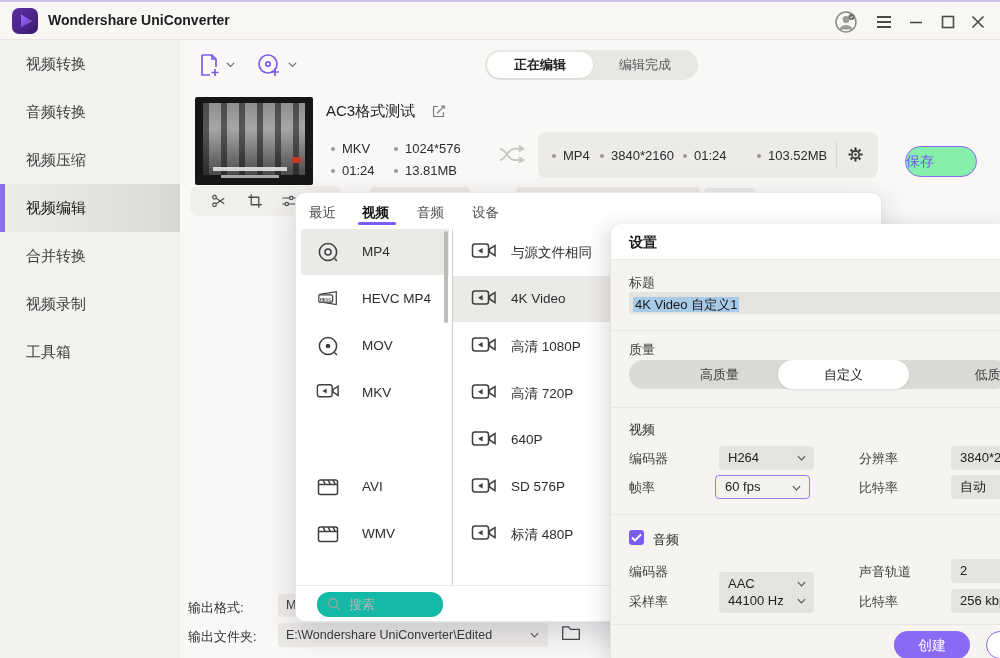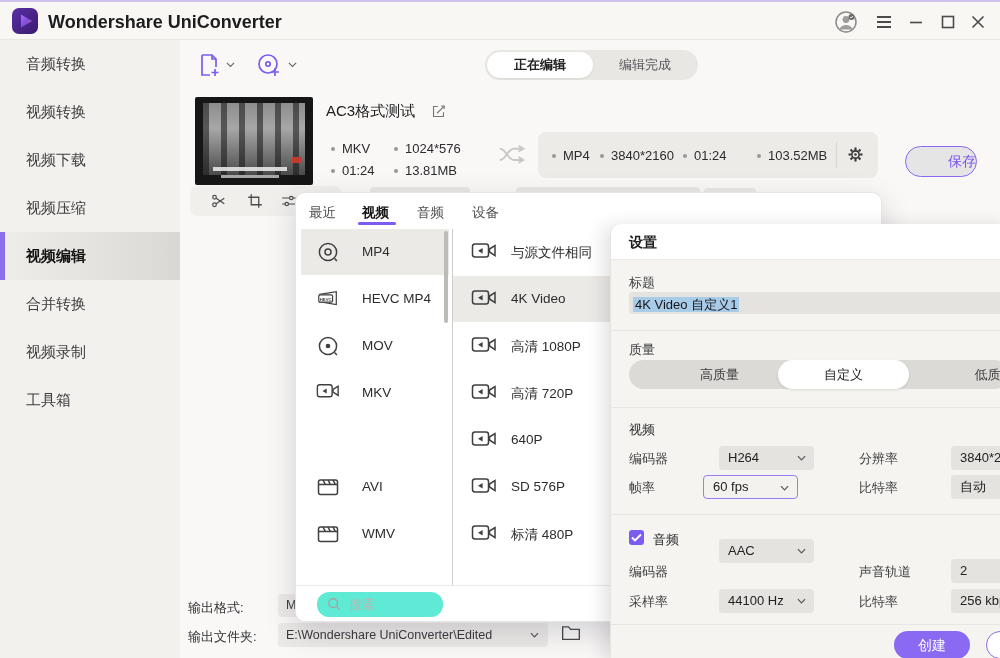--- a/index.html
+++ b/index.html
@@ -5,27 +5,27 @@
   * { margin:0; padding:0; box-sizing:border-box; }
   html,body { background:#dcdcdc; }
   body { font-family:"Liberation Sans", sans-serif; }
   .window { position:relative; width:1000px; height:658px; background:#f9f8f6; overflow:hidden;
             box-shadow:0 0 0 1px #d0cecb; border-top:2px solid #cfc3ee; }
 
   
   .titlebar { position:absolute; left:0; top:0; width:1000px; height:38px; background:#f8f7f4; border-bottom:1px solid #e8e5e2; }
   .logo { position:absolute; left:12px; top:6px; width:26px; height:26px; border-radius:7px;
           background:linear-gradient(135deg,#5b2ea6 0%,#3a1c6e 100%); }
-  .app-title { position:absolute; left:48px; top:10px; font-size:18px; font-weight:700; color:#1d1d1f; }
+  .app-title { position:absolute; left:48px; top:10px; font-size:14px; font-weight:700; color:#1d1d1f; }
   .tb-ico { position:absolute; top:8px; width:24px; height:24px; display:flex; align-items:center; justify-content:center; color:#5a5a5a; }
 
   
   .sidebar { position:absolute; left:0; top:38px; width:180px; height:620px; background:#f3f1ee; }
   .side-item { position:relative; height:48px; line-height:48px; padding-left:26px; font-size:15px; color:#3d3d3f; cursor:default; }
-  .side-item.selected { font-weight:700; color:#151515;
+  .side-item.selected { font-weight:400; color:#151515;
       background:linear-gradient(90deg,#efede9 0%,#dedcd9 85%,#d9d7d4 100%); }
   .side-item.selected::before { content:""; position:absolute; left:0; top:0; width:5px; height:48px; background:#8a6fe8; }
 
   
   .tool-ico { position:absolute; top:50px; width:26px; height:26px; color:#7c5cf0; }
   .tool-chev { position:absolute; top:60px; width:9px; height:7px; color:#6a6a6a; }
   .tabs-pill { position:absolute; left:485px; top:48px; width:213px; height:30px; background:#e9e7e3; border-radius:15px; }
   .tab-active { position:absolute; left:2px; top:2px; width:106px; height:26px; background:#ffffff; border-radius:13px;
                 box-shadow:0 1px 3px rgba(0,0,0,.08); text-align:center; line-height:26px; font-size:13px; font-weight:700; color:#222; }
   .tab-inactive { position:absolute; left:110px; top:0; width:100px; height:30px; text-align:center; line-height:30px; font-size:13px; color:#55555a; }
@@ -43,43 +43,43 @@
   .edit-tools .t { position:absolute; top:6px; width:18px; height:18px; color:#4c4c4e; }
   .file-title { position:absolute; left:326px; top:100px; font-size:15px; color:#202022; }
   .rename-ico { position:absolute; left:430px; top:101px; width:17px; height:17px; color:#77777a; }
   .meta { position:absolute; font-size:13px; color:#2c2c2e; }
   .meta .dot { display:inline-block; width:4px; height:4px; border-radius:2px; background:#9a9896; vertical-align:middle; margin-right:7px; margin-top:-2px; }
   .shuffle { position:absolute; left:498px; top:142px; width:30px; height:22px; color:#c9c7c4; }
   .out-box { position:absolute; left:538px; top:130px; width:340px; height:46px; background:#edebe8; border-radius:8px; }
   .out-box .meta { top:16px; }
   .out-div { position:absolute; left:298px; top:10px; width:1px; height:26px; background:#d7d5d2; }
   .gear { position:absolute; left:308px; top:13px; width:19px; height:19px; color:#333; }
-  .save-btn { position:absolute; left:905px; top:144px; width:72px; height:31px; background:#e5e5e5; border:1.5px solid #8a68f0;
-              border-radius:16px; text-align:right; line-height:28px; font-size:14px; color:#7a52ee; }
+  .save-btn { position:absolute; left:905px; top:144px; width:72px; height:31px; background:#86efac; border:1.5px solid #8a68f0;
+              border-radius:16px; text-align:left; line-height:28px; font-size:14px; color:#7a52ee; }
 
   .sliver { position:absolute; background:#eae8e5; border-radius:4px; }
 
   
   .popup { position:absolute; left:295px; top:190px; width:587px; height:430px; background:#ffffff; border:1px solid #e7e5e2;
            border-radius:10px; box-shadow:0 10px 30px rgba(40,35,60,.18); z-index:20; overflow:hidden; }
   .ptab { position:absolute; top:11px; font-size:13.5px; color:#4f4f52; }
   .ptab.active { font-weight:700; color:#161618; }
   .ptab-underline { position:absolute; left:62px; top:29px; width:38px; height:3px; background:#7c5cf0; border-radius:2px; }
   .fmt-row { position:absolute; left:5px; width:148px; height:46px; }
   .fmt-row.selected { background:#eceae7; }
   .fmt-row .fico { position:absolute; left:15px; top:11px; width:24px; height:24px; color:#3f3f42; }
   .fmt-row .flabel { position:absolute; left:61px; top:15px; font-size:13.5px; color:#2d2d2f; }
   .pscroll { position:absolute; left:148px; top:38px; width:4px; height:92px; background:#bdbbb8; border-radius:2px; }
   .pdivider { position:absolute; left:156px; top:36px; width:1px; height:358px; background:#cfcdca; }
   .pre-row { position:absolute; left:157px; width:429px; height:46px; }
   .pre-row.selected { background:#eceae7; }
   .pre-row .fico { position:absolute; left:18px; top:11px; width:26px; height:22px; color:#3f3f42; }
   .pre-row .flabel { position:absolute; left:58px; top:15px; font-size:13.5px; color:#2d2d2f; }
   .search-area { position:absolute; left:0; bottom:0; width:100%; height:36px; border-top:1px solid #eceae7; background:#fff; }
-  .search-box { position:absolute; left:21px; top:6px; width:126px; height:25px; background:#5eead4; border-radius:12px; }
+  .search-box { position:absolute; left:21px; top:6px; width:126px; height:25px; background:#14b8a6; border-radius:12px; }
   .search-box svg { position:absolute; left:10px; top:5px; width:14px; height:14px; color:#a5a3a0; }
   .search-box input { position:absolute; left:32px; top:3px; width:86px; height:19px; border:none; background:transparent; outline:none;
                       font-size:13px; color:#444; font-family:"Liberation Sans",sans-serif; }
   .search-box input::placeholder { color:#b9b7b4; }
 
   
   .settings { position:absolute; left:610px; top:222px; width:400px; height:436px; background:#f5f4f1;
               border-radius:10px 0 0 0; box-shadow:-6px 2px 18px rgba(40,35,60,.14); z-index:30; border-left:1px solid #e6e4e1; }
   .set-header { position:absolute; left:0; top:0; width:100%; height:36px; background:#fff; border-radius:10px 0 0 0; border-bottom:1px solid #ebe9e6; }
   .set-header span { position:absolute; left:18px; top:10px; font-size:14px; font-weight:700; color:#1e1e20; }
@@ -153,23 +153,22 @@
         </svg>
     </div>
     <div class="tb-ico" style="left:966px">
       <svg viewBox="0 0 24 24" stroke="#4a4a4a" stroke-width="1.6">
           <path d="M6.5 6.5l11 11M17.5 6.5l-11 11"></path>
         </svg>
     </div>
   </div>
 
   <div class="sidebar">
+    <div class="side-item">视频转换</div>
     <div class="side-item">音频转换</div>
-    <div class="side-item">视频转换</div>
-    <div class="side-item">视频下载</div>
     <div class="side-item">视频压缩</div>
     <div class="side-item selected">视频编辑</div>
     <div class="side-item">合并转换</div>
     <div class="side-item">视频录制</div>
     <div class="side-item">工具箱</div>
   </div>
 
   <div class="tool-ico" style="left:196px">
     <svg viewBox="0 0 26 26" fill="none" stroke="#7c5cf0" stroke-width="1.7">
         <path d="M6 3h10l4 4v8"></path>
@@ -471,40 +470,40 @@
     <div class="dd" style="left:108px; top:222px">
       <span>H264</span>
       <svg class="chev" viewBox="0 0 10 6" fill="none" stroke="currentColor" stroke-width="1.3">
           <path d="M1 1l4 4 4-4"></path>
         </svg>
     </div>
     <span class="slabel" style="left:248px; top:226px">分辨率</span>
     <div class="vbox" style="left:340px; top:222px"><span>3840*2160</span></div>
 
     <span class="slabel" style="left:18px; top:255px">帧率</span>
-    <div class="dd focus" style="left:92px; top:251px">
+    <div class="dd focus" style="left:104px; top:251px">
       <span>60 fps</span>
       <svg class="chev" viewBox="0 0 10 6" fill="none" stroke="currentColor" stroke-width="1.3">
           <path d="M1 1l4 4 4-4"></path>
         </svg>
     </div>
     <span class="slabel" style="left:248px; top:255px">比特率</span>
     <div class="vbox" style="left:340px; top:251px"><span>自动</span></div>
 
     <div class="sdivider" style="top:290px"></div>
 
     <div class="checkbox" style="top:306px">
       <svg viewBox="0 0 11 9" fill="none" stroke="currentColor" stroke-width="1.8">
           <path d="M1 4.5l3 3 6-6"></path>
         </svg>
     </div>
     <span class="slabel" style="left:42px; top:307px; color:#2b2b2d">音频</span>
 
     <span class="slabel" style="left:18px; top:339px">编码器</span>
-    <div class="dd" style="left:108px; top:315px">
+    <div class="dd" style="left:108px; top:348px">
       <span>AAC</span>
       <svg class="chev" viewBox="0 0 10 6" fill="none" stroke="currentColor" stroke-width="1.3">
           <path d="M1 1l4 4 4-4"></path>
         </svg>
     </div>
     <span class="slabel" style="left:248px; top:339px">声音轨道</span>
     <div class="vbox" style="left:340px; top:335px"><span>2</span></div>
 
     <span class="slabel" style="left:18px; top:369px">采样率</span>
     <div class="dd" style="left:108px; top:365px">

